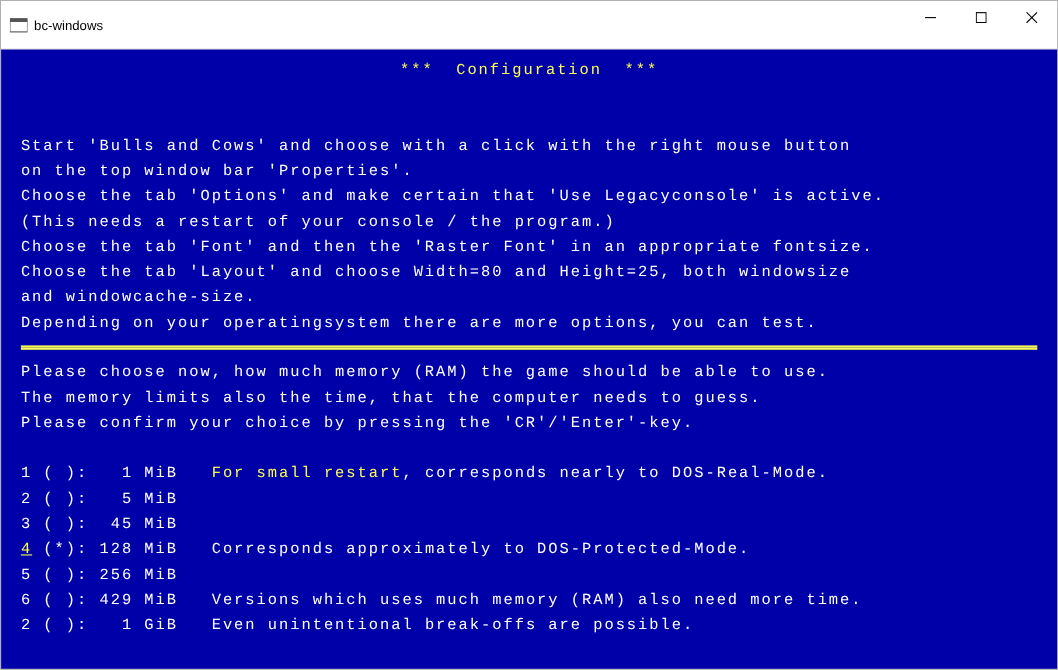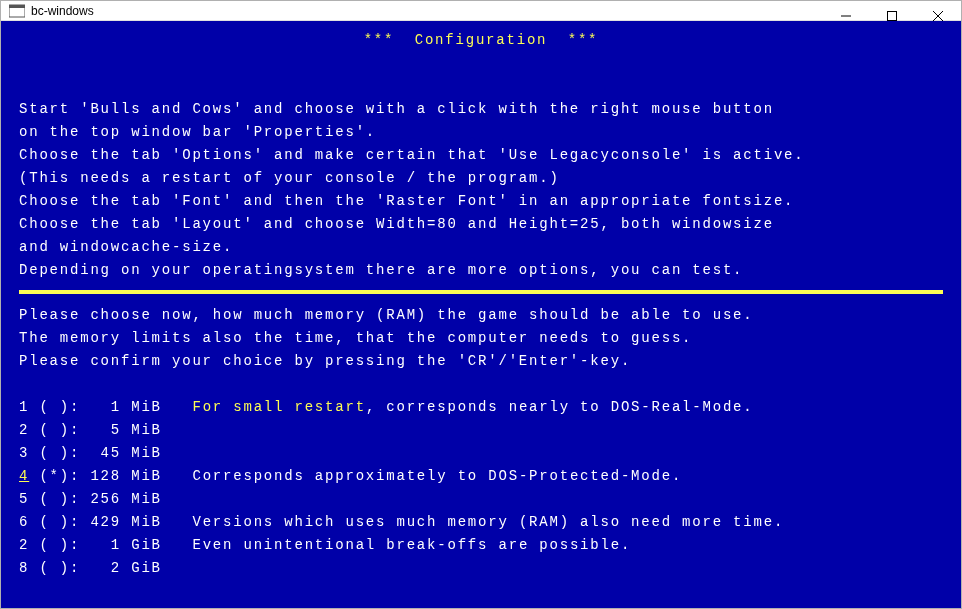--- a/index.html
+++ b/index.html
@@ -12,21 +12,21 @@
   }
   .window {
     width: 962px;
     height: 609px;
     background: #fff;
     border: 1px solid #b0b0b0;
     display: flex;
     flex-direction: column;
   }
   .titlebar {
-    height: 20px;
+    height: 44px;
     background: #fff;
     border-bottom: 1px solid #e0e0e0;
     display: flex;
     align-items: center;
     padding: 0 0 0 8px;
   }
   .app-icon {
     width: 16px;
     height: 16px;
     margin-right: 6px;
@@ -122,14 +122,14 @@
 The memory limits also the time, that the computer needs to guess.
 Please confirm your choice by pressing the 'CR'/'Enter'-key.</span>
 
 <span id="options"><span>1 ( ):   1 MiB</span>   <span class="yellow">For small restart</span>, corresponds nearly to DOS-Real-Mode.
 <span>2 ( ):   5 MiB</span>
 <span>3 ( ):  45 MiB</span>
 <span class="hl-row"><span class="key">4</span><span class="sel"> (*): 128 MiB</span></span>   Corresponds approximately to DOS-Protected-Mode.
 <span>5 ( ): 256 MiB</span>
 <span>6 ( ): 429 MiB</span>   Versions which uses much memory (RAM) also need more time.
 <span>2 ( ):   1 GiB</span>   Even unintentional break-offs are possible.
-<span>8 ( ):   2 GiB</span></span></div>
+</span></div>
 </div>
 
 </body></html>

